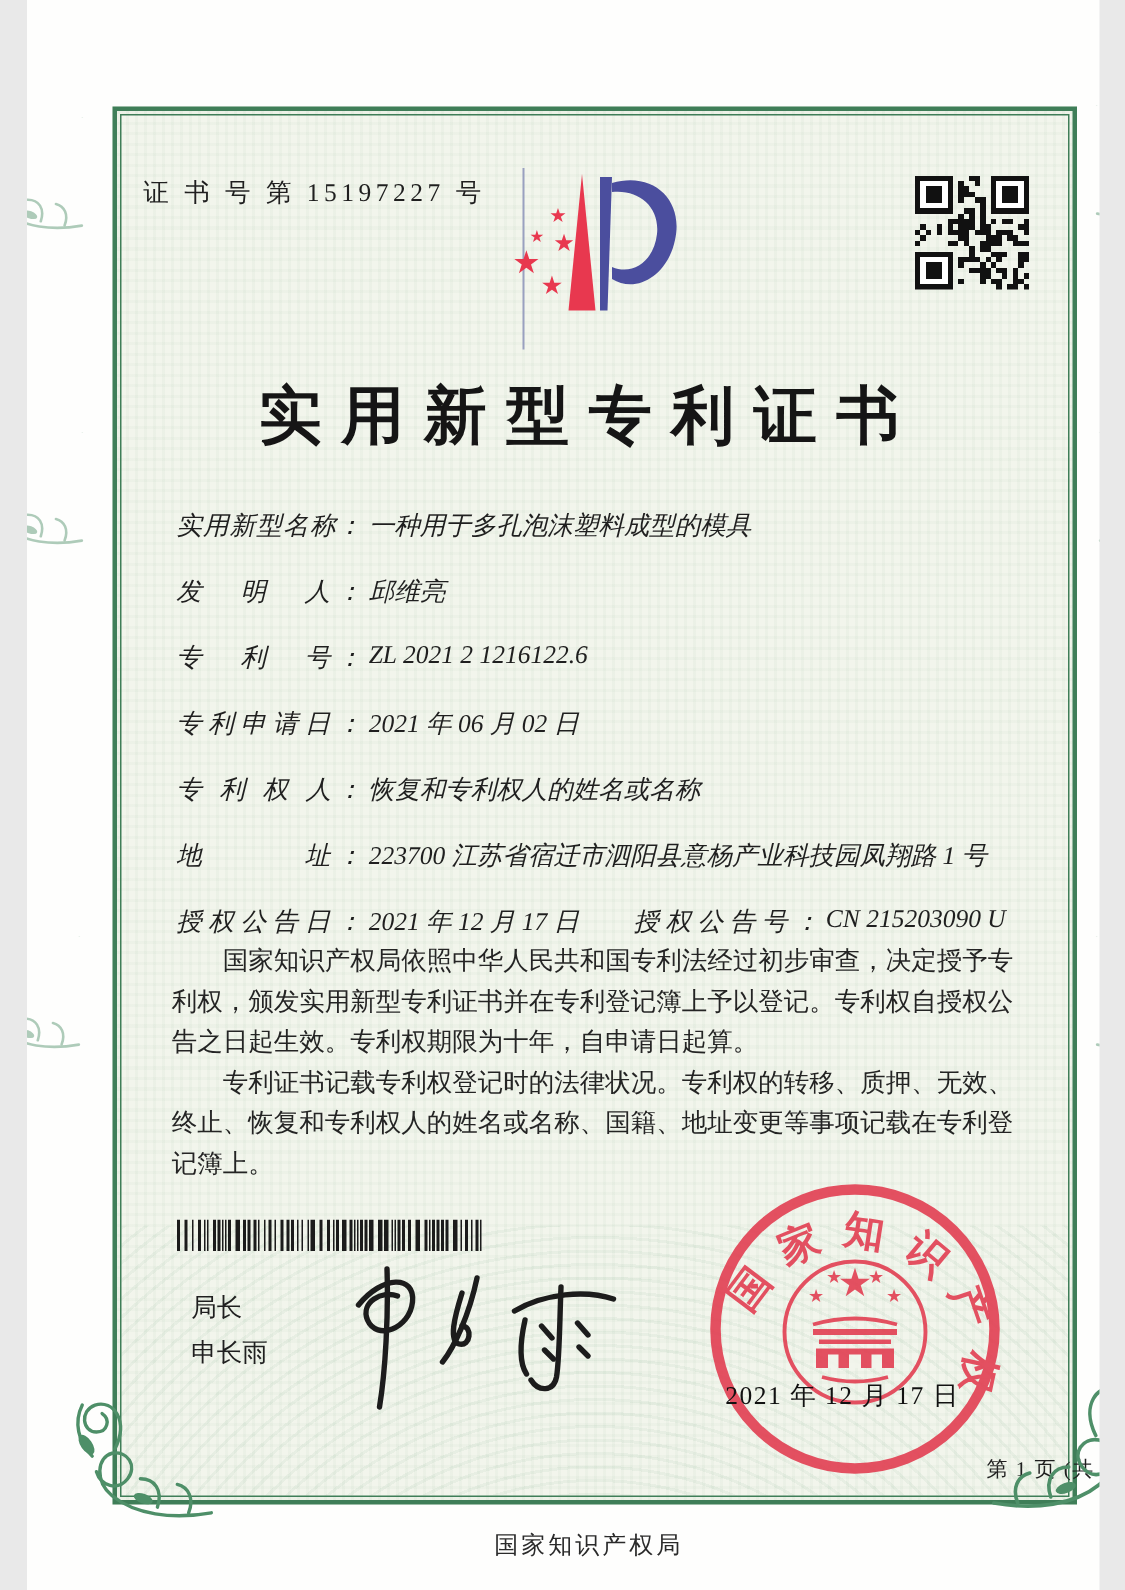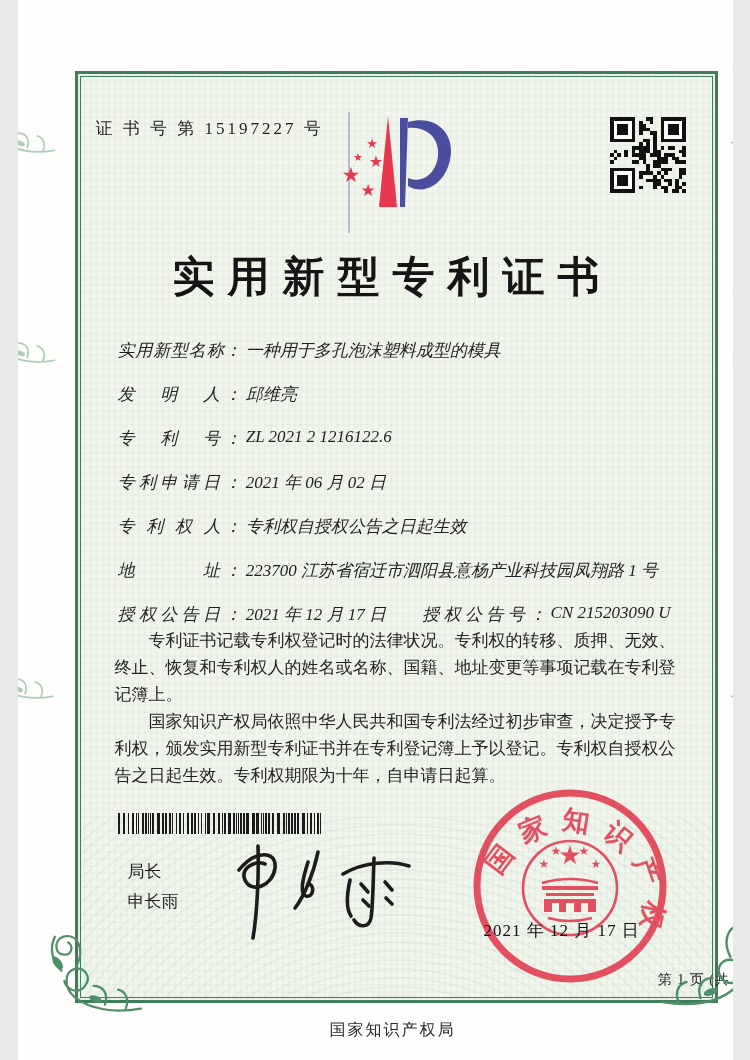--- a/index.html
+++ b/index.html
@@ -240,37 +240,37 @@
     <div class="field-row">
       <span class="f-label">专　利　号：</span>
       <span class="f-value">ZL 2021 2 1216122.6</span>
     </div>
     <div class="field-row">
       <span class="f-label">专利申请日：</span>
       <span class="f-value">2021 年 06 月 02 日</span>
     </div>
     <div class="field-row">
       <span class="f-label">专 利 权 人：</span>
-      <span class="f-value">专利权自授权公告之日起生效</span>
+      <span class="f-value">恢复和专利权人的姓名或名称</span>
     </div>
     <div class="field-row">
       <span class="f-label">地　　　址：</span>
       <span class="f-value">223700 江苏省宿迁市泗阳县意杨产业科技园凤翔路 1 号</span>
     </div>
     <div class="field-row">
       <span class="f-label">授权公告日：</span>
       <span class="f-value">2021 年 12 月 17 日</span>
       <span class="f-label grant-right">授权公告号：</span>
       <span class="f-value">CN 215203090 U</span>
     </div>
   </div>
 
   <div class="paras">
+    <p>国家知识产权局依照中华人民共和国专利法经过初步审查，决定授予专利权，颁发实用新型专利证书并在专利登记簿上予以登记。专利权自授权公告之日起生效。专利权期限为十年，自申请日起算。</p>
     <p>专利证书记载专利权登记时的法律状况。专利权的转移、质押、无效、终止、恢复和专利权人的姓名或名称、国籍、地址变更等事项记载在专利登记簿上。</p>
-    <p>国家知识产权局依照中华人民共和国专利法经过初步审查，决定授予专利权，颁发实用新型专利证书并在专利登记簿上予以登记。专利权自授权公告之日起生效。专利权期限为十年，自申请日起算。</p>
   </div>
 
   <div class="barcode">
     <svg id="barcodeSvg" width="205" height="21" viewBox="0 0 205 21">
         <rect x="0" y="0" width="2" height="21" fill="#1b1b1b"></rect>
         <rect x="5" y="0" width="2" height="21" fill="#1b1b1b"></rect>
         <rect x="10" y="0" width="1" height="21" fill="#1b1b1b"></rect>
         <rect x="14" y="0" width="2" height="21" fill="#1b1b1b"></rect>
         <rect x="18" y="0" width="1" height="21" fill="#1b1b1b"></rect>
         <rect x="20" y="0" width="1" height="21" fill="#1b1b1b"></rect>

